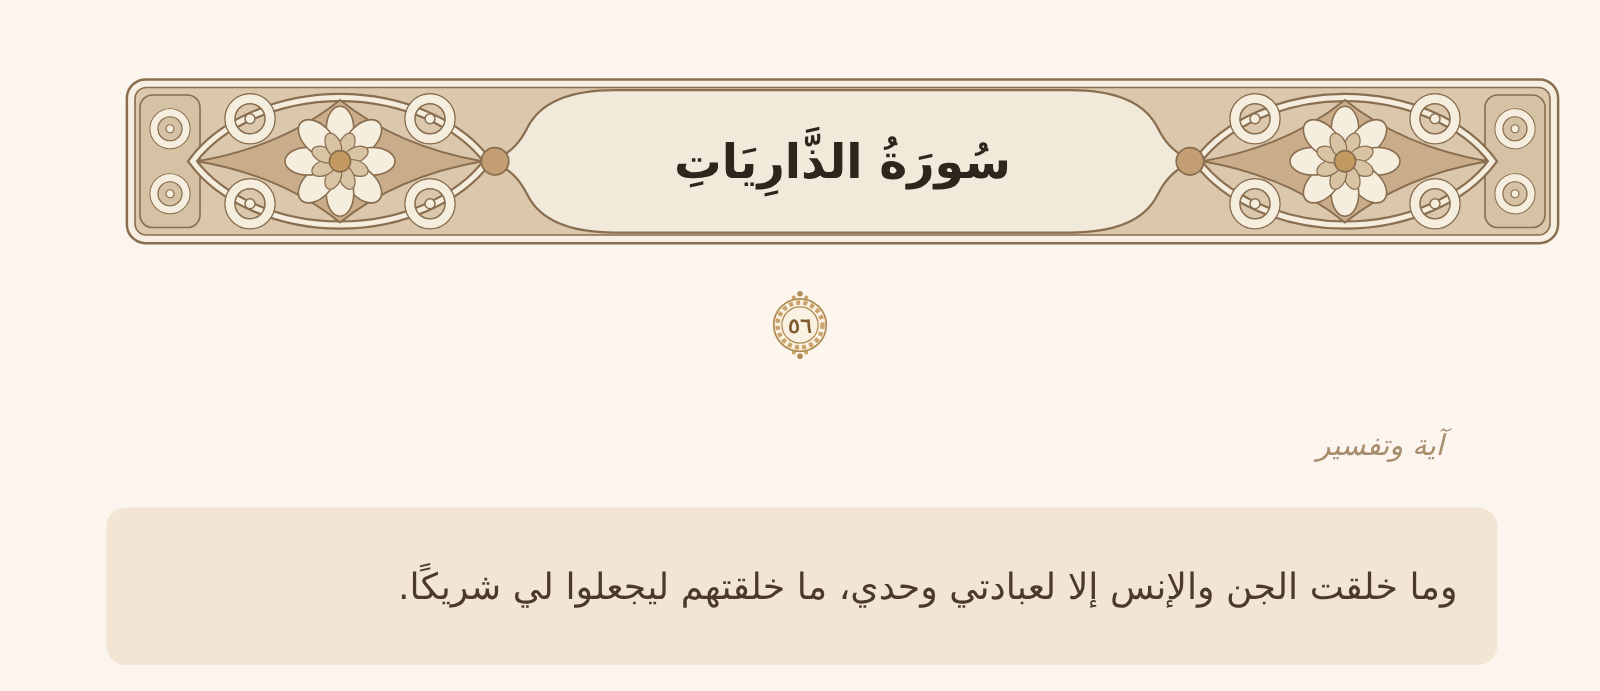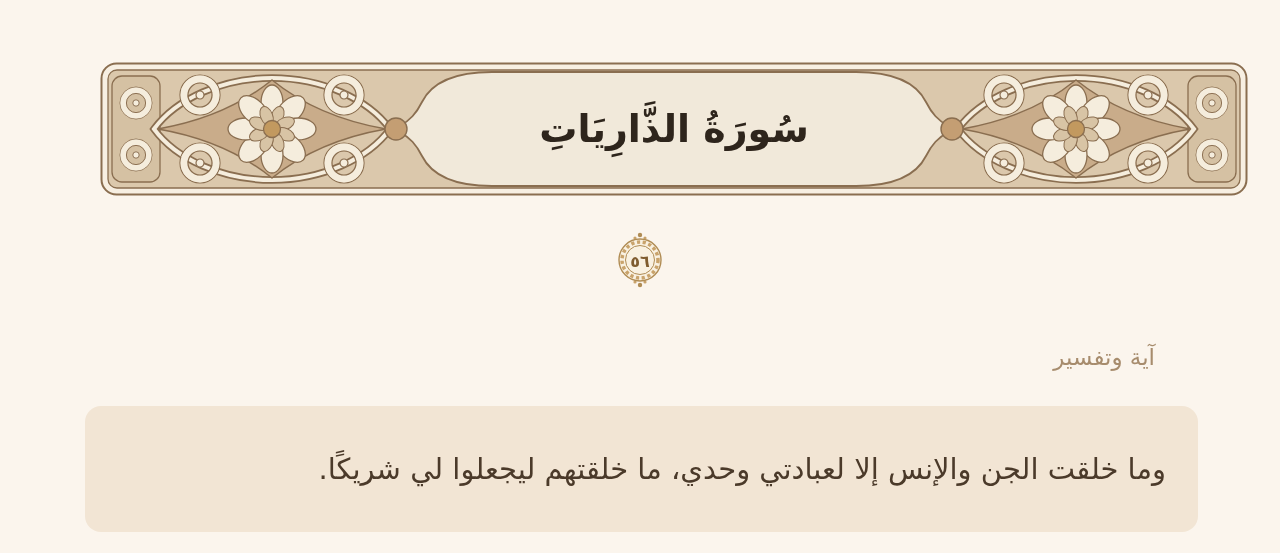--- a/index.html
+++ b/index.html
@@ -27,33 +27,34 @@
     display:flex;direction:rtl;
     justify-content:center;align-items:center;
     gap:14px;
   }
   .verse-text{
     font-size:38px;color:#32281F;
     white-space:nowrap;
     line-height:1.5;
   }
   .ayah-marker{
-    position:relative;width:50px;height:58px;flex:0 0 auto;
+    position:relative;width:50px;height:58px;flex:0 0 auto;font-family:Liberation Mono, monospace;
   }
   .ayah-marker svg{position:absolute;inset:0;}
   .ayah-num{
     position:absolute;inset:0;
     display:flex;align-items:center;justify-content:center;
     font-size:16px;font-weight:bold;color:#7F5C2F;
     padding-top:2px;
   }
   .section-label{
     position:absolute;top:344px;right:125px;
     font-size:23px;color:#A78C6D;
     direction:rtl;
+    font-style:italic;
   }
   .tafsir-box{
     position:absolute;left:85px;top:406px;width:1113px;height:126px;
     background:#F2E5D4;border-radius:16px;
   }
   .tafsir-text{
     position:absolute;inset:0;margin:0;
     display:flex;align-items:center;
     direction:rtl;text-align:right;
     padding:0 32px;

